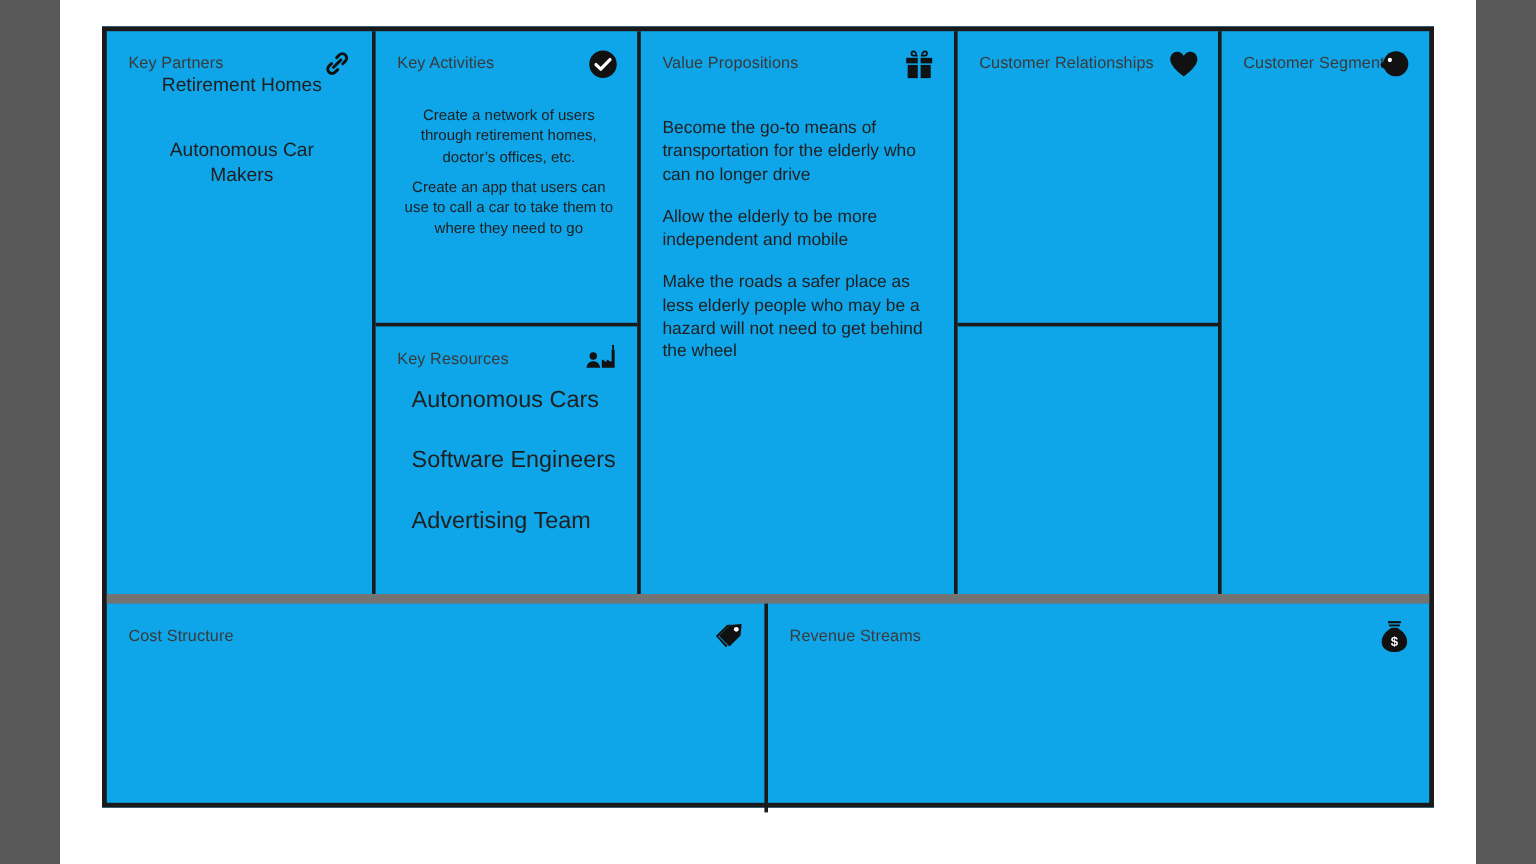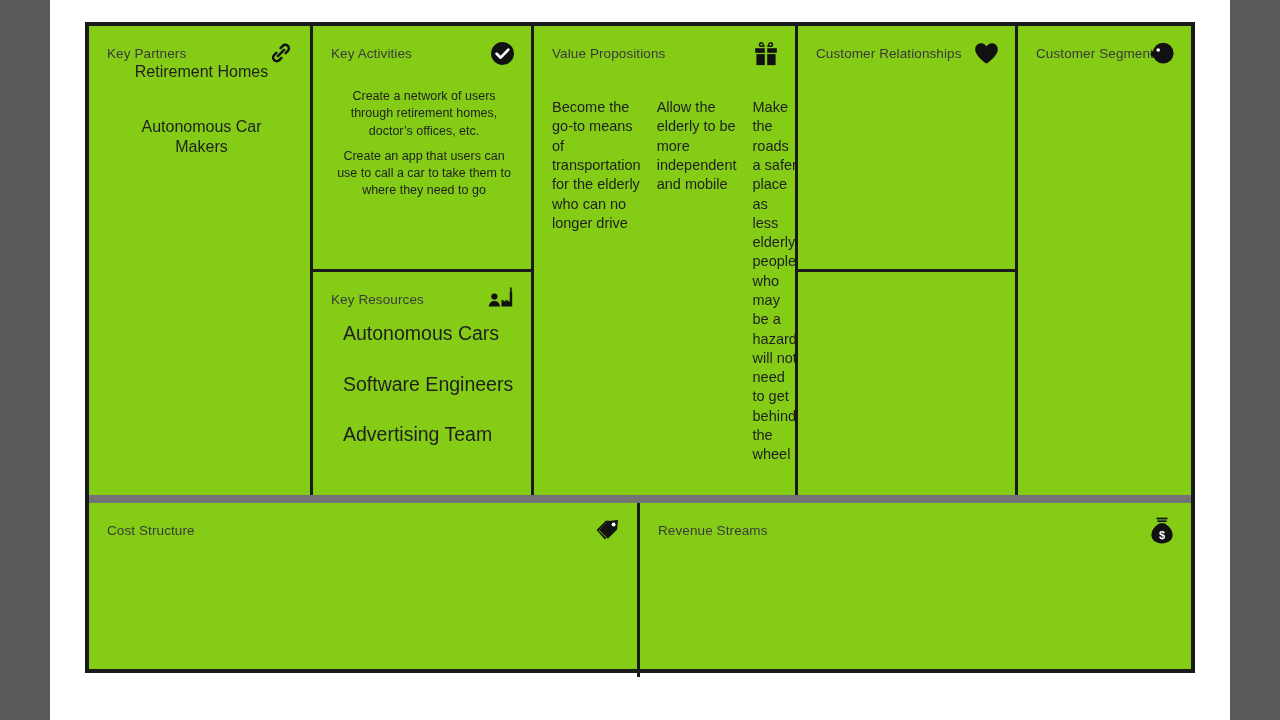--- a/index.html
+++ b/index.html
@@ -25,21 +25,21 @@
 
   
   #canvas-frame {
     position: absolute;
     left: 85px;
     top: 22px;
     width: 1110px;
     height: 651px;
     border: 4px solid #1a1a1a;
     box-sizing: border-box;
-    background: #84cc16;
+    background: #0ea5e9;
   }
 
   
   #canvas-top {
     position: absolute;
     left: 0; top: 0;
     width: 100%;
     height: 469px;
     display: flex;
     box-sizing: border-box;
@@ -152,21 +152,21 @@
     font-size: 19.5px;
     color: #1f1f1f;
     text-align: left;
     line-height: 1.2;
   }
 
   
   .vp-body {
     margin-top: 36px;
     display: flex;
-    flex-direction: row;
+    flex-direction: column;
     gap: 16px;
     padding-right: 6px;
   }
   .vp-item {
     font-size: 14.5px;
     color: #1f1f1f;
     text-align: left;
     line-height: 1.33;
   }
 

